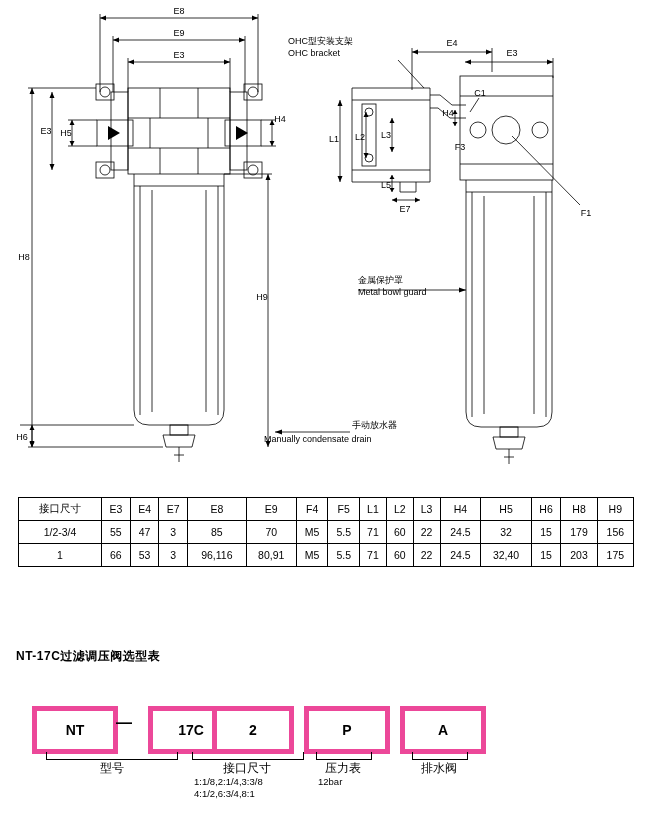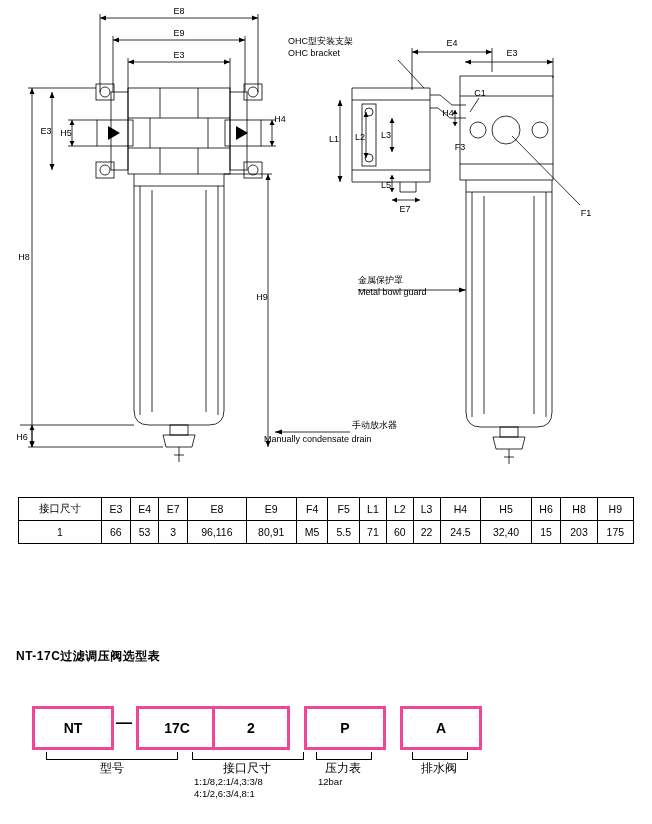--- a/index.html
+++ b/index.html
@@ -35,21 +35,21 @@
   
   .sel-title{
     position:absolute;left:16px;top:648px;
     font-size:12px;font-weight:bold;
     letter-spacing:0.5px;
   }
 
   
   .selchart{position:absolute;left:16px;top:700px;width:480px;height:110px;}
   .selbox{
-    position:absolute;border:3px solid #ec4899;height:38px;
+    position:absolute;border:5px solid #ec4899;height:38px;
     display:flex;align-items:center;justify-content:center;
     font-size:14px;font-weight:bold;background:#fff;
   }
   .dash{position:absolute;font-size:16px;font-weight:bold;}
   .sel-label{
     position:absolute;font-size:12px;text-align:center;
   }
   .sel-sub{
     position:absolute;font-size:9.5px;text-align:left;line-height:12px;
   }
@@ -283,20 +283,38 @@
         <th>L3</th>
         <th>H4</th>
         <th>H5</th>
         <th>H6</th>
         <th>H8</th>
         <th>H9</th>
       </tr>
     </thead>
     <tbody>
       <tr>
+        <td class="rowhdr">1/2-3/4</td>
+        <td>55</td>
+        <td>47</td>
+        <td>3</td>
+        <td>85</td>
+        <td>70</td>
+        <td>M5</td>
+        <td>5.5</td>
+        <td>71</td>
+        <td>60</td>
+        <td>22</td>
+        <td>24.5</td>
+        <td>32</td>
+        <td>15</td>
+        <td>179</td>
+        <td>156</td>
+      </tr>
+      <tr>
         <td class="rowhdr">1</td>
         <td>66</td>
         <td>53</td>
         <td>3</td>
         <td>96,116</td>
         <td>80,91</td>
         <td>M5</td>
         <td>5.5</td>
         <td>71</td>
         <td>60</td>
@@ -308,21 +326,21 @@
         <td>175</td>
       </tr>
     </tbody>
   </table>
 
   <div class="sel-title">NT-17C过滤调压阀选型表</div>
 
   <div class="selchart">
     <div class="selbox" style="left:16px;top:6px;width:76px;">NT</div>
     <div class="dash" style="left:100px;top:14px;">—</div>
-    <div class="selbox" style="left:120px;top:6px;width:76px;">17C</div>
+    <div class="selbox" style="left:132px;top:6px;width:76px;">17C</div>
     <div class="selbox" style="left:196px;top:6px;width:72px;">2</div>
     <div class="selbox" style="left:288px;top:6px;width:76px;">P</div>
     <div class="selbox" style="left:384px;top:6px;width:76px;">A</div>
 
     <div class="brk" style="left:30px;top:52px;width:130px;"></div>
     <div class="brk" style="left:176px;top:52px;width:110px;"></div>
     <div class="brk" style="left:300px;top:52px;width:54px;"></div>
     <div class="brk" style="left:396px;top:52px;width:54px;"></div>
 
     <div class="sel-label" style="left:60px;top:60px;width:72px;">型号</div>

